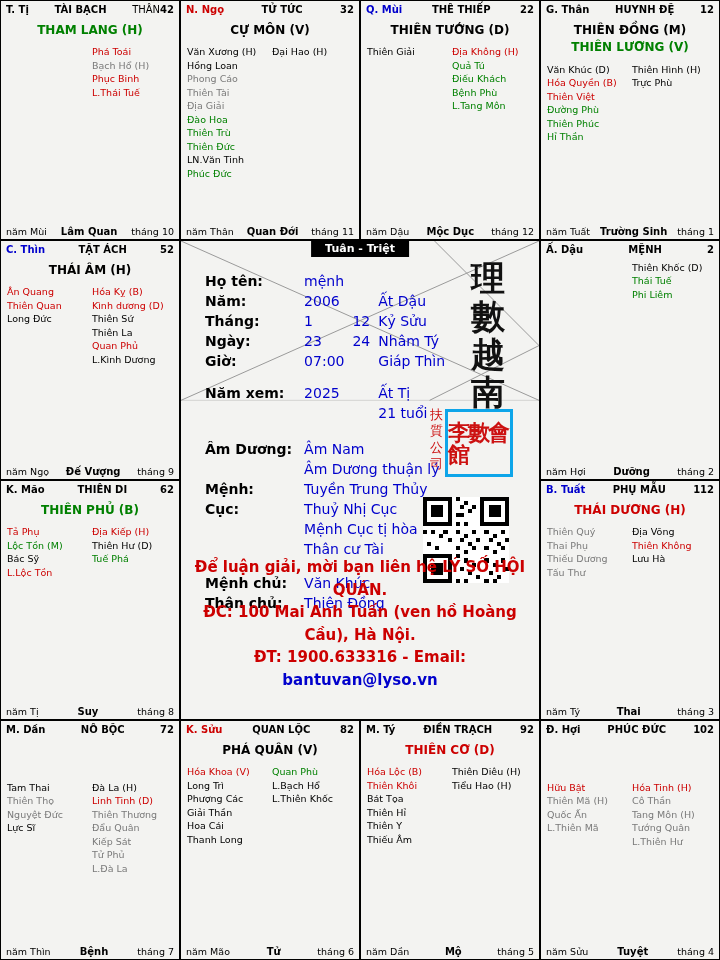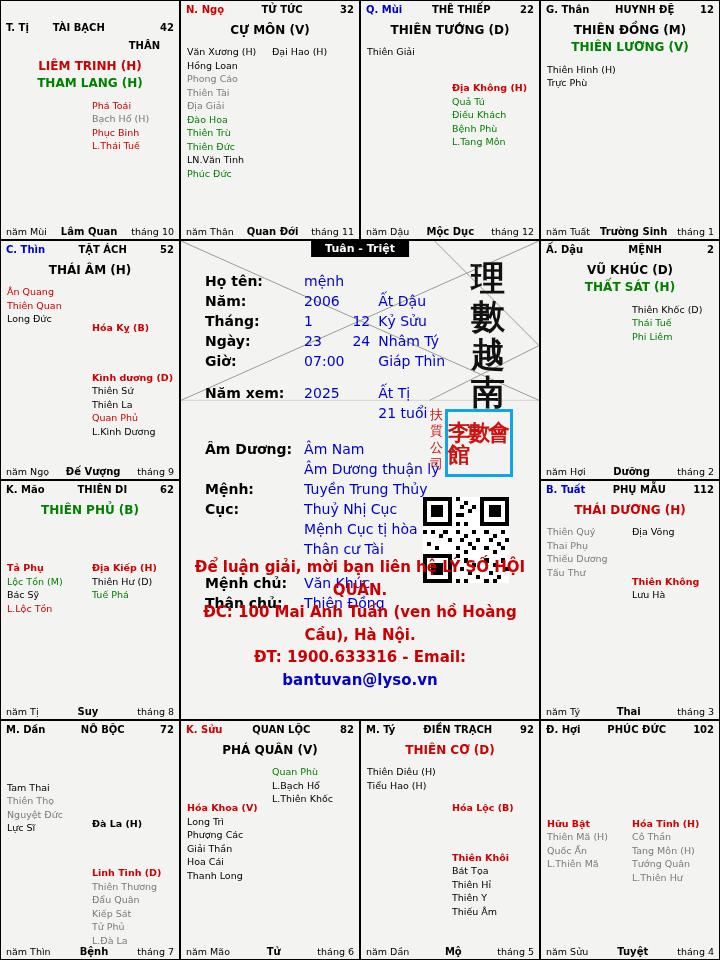--- a/index.html
+++ b/index.html
@@ -54,21 +54,21 @@
   
   .cols{
     display:flex;padding:6px 6px 0 6px;gap:4px;
   }
   .col{flex:1;line-height:1.42;font-size:9.5px;}
   .col div{white-space:nowrap;}
   .c-red{color:#cc0000;}
   .c-green{color:#008000;}
   .c-black{color:#000;}
   .c-gray{color:#7a7a7a;}
-  .b{font-weight:bold;margin-top:36px;}
+  .b{font-weight:normal;}
   
   .pal-foot{
     position:absolute;bottom:2px;left:0;width:100%;
     display:flex;justify-content:space-between;
     padding:0 5px;box-sizing:border-box;font-size:9.5px;
   }
   .foot-mid{font-weight:bold;font-size:10px;}
   
   .center-inner{position:relative;width:100%;height:100%;}
   .tuan-triet{
@@ -129,21 +129,20 @@
 <div class="chart">
 
   <div class="cell">
     <div class="pal-head">
       <span class="pal-chi">T. Tị</span>
       <span class="pal-name">TÀI BẠCH</span>
       <span class="pal-chi b">THÂN</span>
       <span class="pal-num">42</span>
     </div>
     <div class="mainstars">
-      <div class="ms-red">LIÊM TRINH (H)</div>
       <div class="ms-green">THAM LANG (H)</div>
     </div>
     <div class="cols">
       <div class="col"></div>
       <div class="col">
         <div class="c-red">Phá Toái</div>
         <div class="c-gray">Bạch Hổ (H)</div>
         <div class="c-red">Phục Binh</div>
         <div class="c-red">L.Thái Tuế</div>
       </div>
@@ -220,20 +219,28 @@
     <div class="pal-head">
       <span class="pal-chi">G. Thân</span>
       <span class="pal-name">HUYNH ĐỆ</span>
       <span class="pal-num">12</span>
     </div>
     <div class="mainstars">
       <div class="ms-black">THIÊN ĐỒNG (M)</div>
       <div class="ms-green">THIÊN LƯƠNG (V)</div>
     </div>
     <div class="cols">
+      <div class="col">
+        <div class="c-black b">Văn Khúc (D)</div>
+        <div class="c-red b">Hóa Quyền (B)</div>
+        <div class="c-red b">Thiên Việt</div>
+        <div class="c-green">Đường Phù</div>
+        <div class="c-green">Thiên Phúc</div>
+        <div class="c-green">Hỉ Thần</div>
+      </div>
       <div class="col">
         <div class="c-black">Thiên Hình (H)</div>
         <div class="c-black">Trực Phù</div>
       </div>
     </div>
     <div class="pal-foot">
       <span>năm Tuất</span>
       <span class="foot-mid">Trường Sinh</span>
       <span>tháng 1</span>
     </div>
@@ -455,24 +462,20 @@
       </div>
     </div>
   </div>
 
   <div class="cell">
     <div class="pal-head">
       <span class="pal-chi">Ấ. Dậu</span>
       <span class="pal-name">MỆNH</span>
       <span class="pal-num">2</span>
     </div>
-    <div class="mainstars">
-      <div class="ms-black">VŨ KHÚC (D)</div>
-      <div class="ms-green">THẤT SÁT (H)</div>
-    </div>
     <div class="cols">
       <div class="col"></div>
       <div class="col">
         <div class="c-black">Thiên Khốc (D)</div>
         <div class="c-green">Thái Tuế</div>
         <div class="c-green">Phi Liêm</div>
       </div>
     </div>
     <div class="pal-foot">
       <span>năm Hợi</span>
@@ -604,31 +607,31 @@
     <div class="pal-head">
       <span class="pal-chi">M. Tý</span>
       <span class="pal-name">ĐIỀN TRẠCH</span>
       <span class="pal-num">92</span>
     </div>
     <div class="mainstars">
       <div class="ms-red">THIÊN CƠ (D)</div>
     </div>
     <div class="cols">
       <div class="col">
-        <div class="c-black">Thiên Diêu (H)</div>
-        <div class="c-black">Tiểu Hao (H)</div>
-      </div>
-      <div class="col">
         <div class="c-red b">Hóa Lộc (B)</div>
         <div class="c-red b">Thiên Khôi</div>
         <div class="c-black">Bát Tọa</div>
         <div class="c-black">Thiên Hỉ</div>
         <div class="c-black">Thiên Y</div>
         <div class="c-black">Thiếu Âm</div>
       </div>
+      <div class="col">
+        <div class="c-black">Thiên Diêu (H)</div>
+        <div class="c-black">Tiểu Hao (H)</div>
+      </div>
     </div>
     <div class="pal-foot">
       <span>năm Dần</span>
       <span class="foot-mid">Mộ</span>
       <span>tháng 5</span>
     </div>
   </div>
 
   <div class="cell">
     <div class="pal-head">

